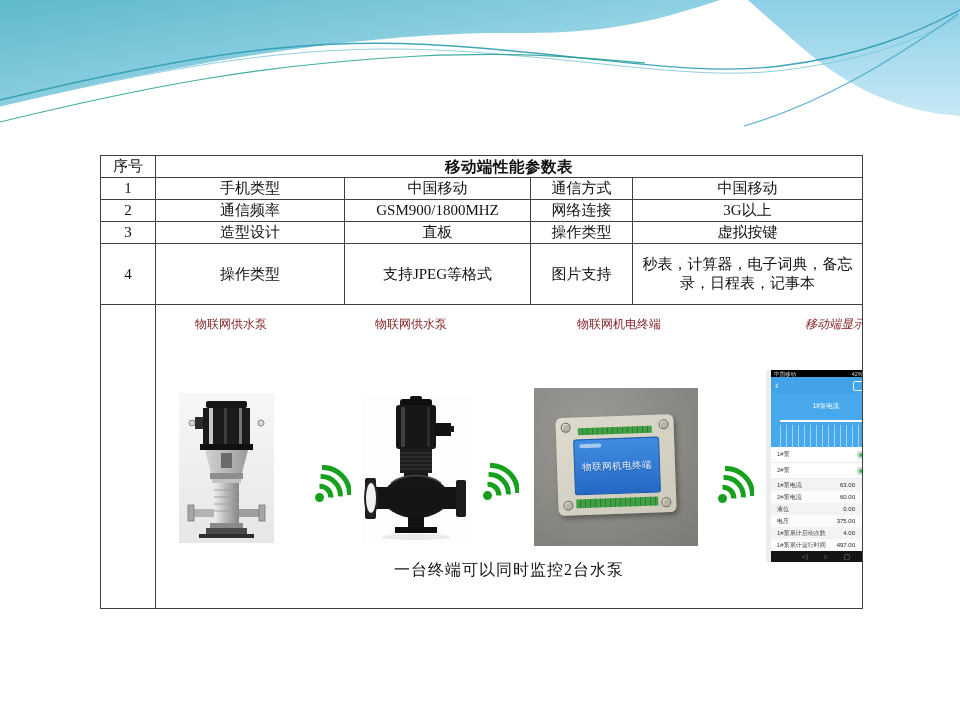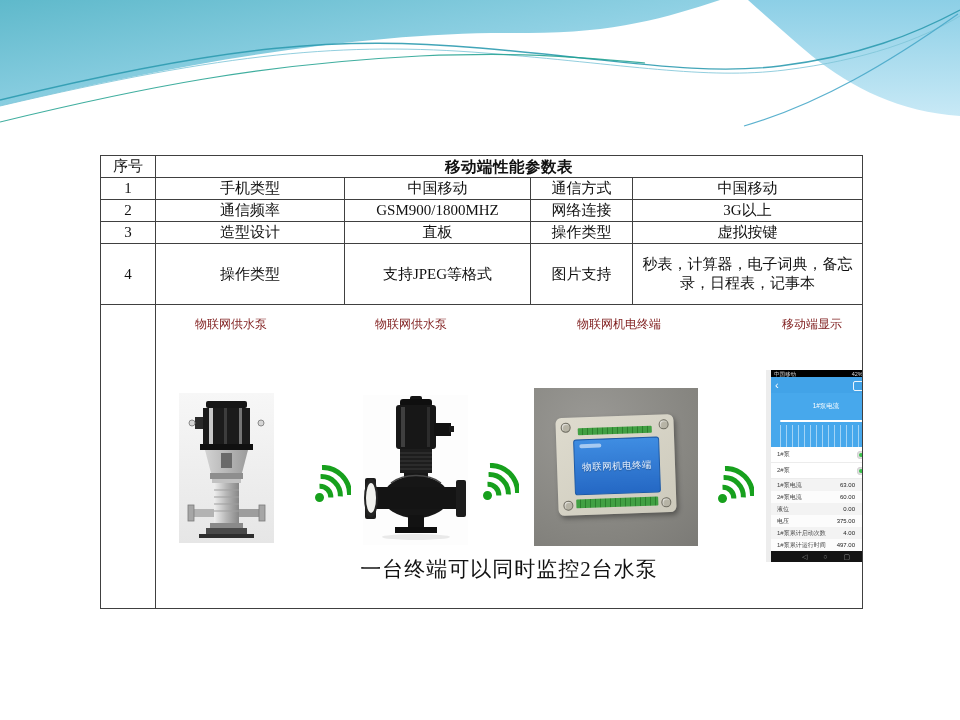--- a/index.html
+++ b/index.html
@@ -15,23 +15,23 @@
   tr.hrow td{height:21px;}
   tr.r td{height:21px;}
   tr.r4 td{height:60px;}
   td.title{font-weight:bold;font-size:15.5px;letter-spacing:.5px;}
   
   td.imgcell{padding:0;}
   .canvas{position:relative;width:100%;height:303px;}
   .dlabel{position:absolute;top:10px;font-family:"Liberation Serif",serif;font-size:12px;
           color:#7f1d1d;text-align:center;white-space:nowrap;}
   .lab1{left:12px;width:116px;} .lab2{left:192px;width:116px;}
-  .lab3{left:392px;width:132px;} .lab4{left:601px;width:100px;}
+  .lab3{left:392px;width:132px;} .lab4{left:624px;width:100px;font-style:italic;}
   .caption{position:absolute;left:0;right:0;top:255px;text-align:center;
-           font-family:"Liberation Serif",serif;font-size:21px;color:#111;letter-spacing:1px;}
+           font-family:"Liberation Serif",serif;font-size:16px;color:#111;letter-spacing:1px;}
   .imgbox{position:absolute;}
   
   .wifi{position:absolute;width:45px;height:45px;}
   
   .termphoto{left:373px;top:83px;width:164px;height:158px;
              background:radial-gradient(circle at 35% 25%,#9a9995,#85847f 70%,#7b7a76);}
   .enclosure{position:absolute;left:23px;top:28px;width:118px;height:98px;border-radius:6px;
              background:linear-gradient(145deg,#dedbce,#cdcabc);transform:rotate(-2deg);
              box-shadow:2px 3px 5px rgba(0,0,0,.35);}
   .screw{position:absolute;width:8px;height:8px;border-radius:50%;background:#b7b4a6;

